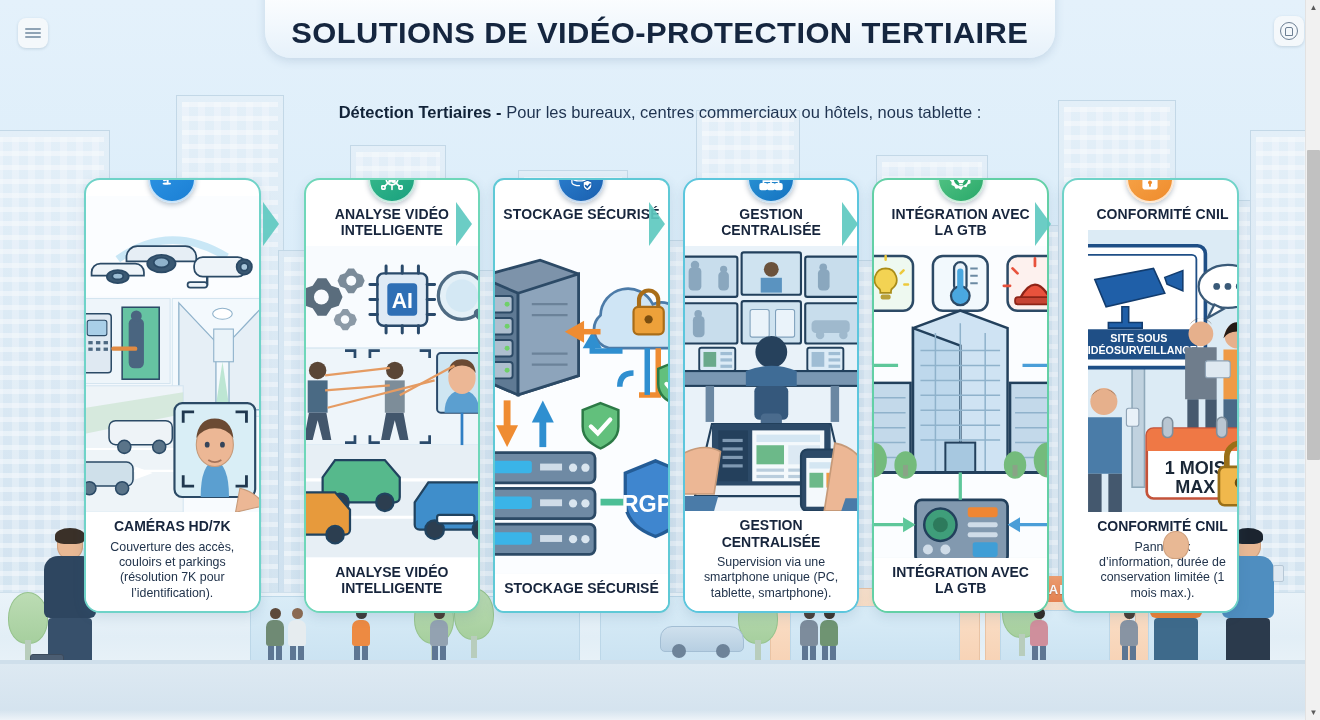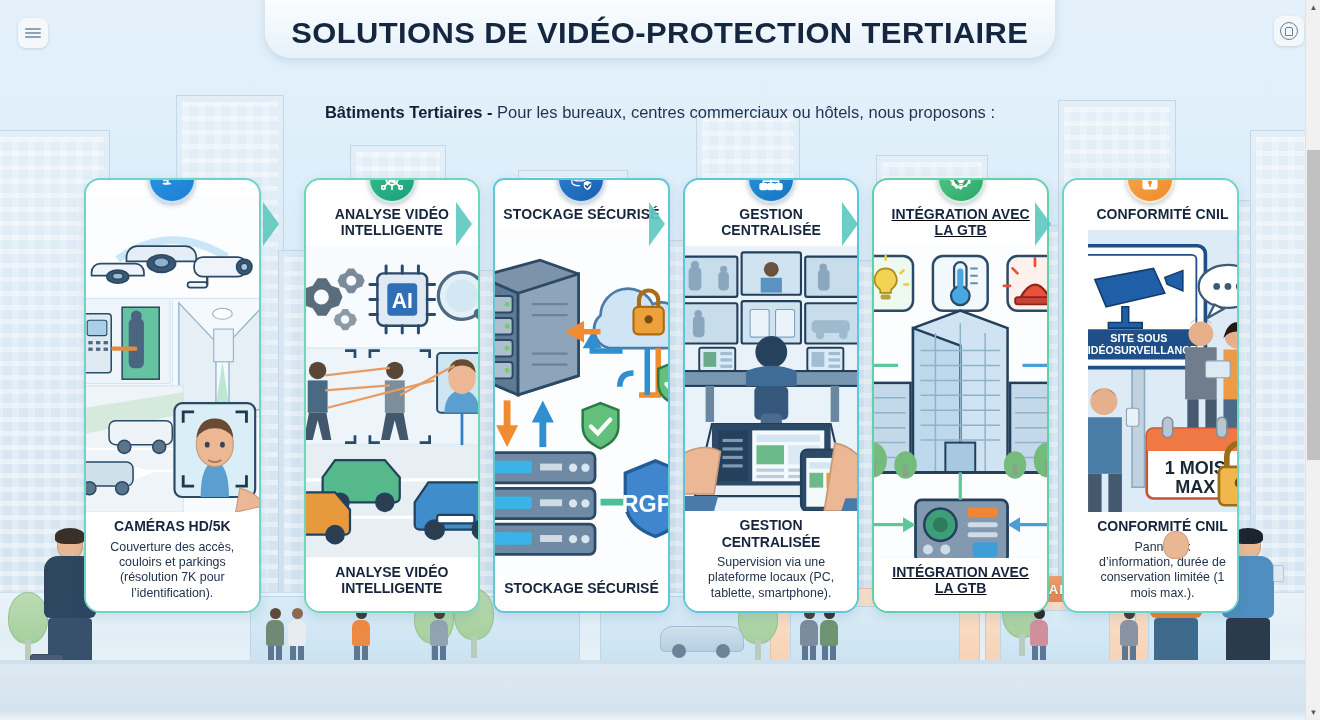--- a/index.html
+++ b/index.html
@@ -161,21 +161,21 @@
     background:#ffffff;
     border-radius:16px;
     border:2px solid #6fd3c8;
     box-shadow:0 4px 12px rgba(40,90,130,.14);
     display:flex; flex-direction:column;
     overflow:hidden;
   }
   .card.c2{ border-color:#6fd7b9; }
   .card.c3{ border-color:#5fc9d6; }
   .card.c4{ border-color:#5cc6dd; }
-  .card.c5{ border-color:#63d0a6;text-decoration:underline; }
+  .card.c5{ border-color:#63d0a6; }
   .card.c6{ border-color:#6fd3c8; }
 
   .badge{
     position:absolute; top:-25px; left:50%; transform:translateX(-50%);
     width:48px; height:48px; border-radius:50%;
     display:flex; align-items:center; justify-content:center;
     box-shadow:0 2px 5px rgba(20,50,80,.28);
     border:2px solid rgba(255,255,255,.75);
     z-index:6;
     color:#fff;
@@ -381,21 +381,21 @@
     <div class="ring">
         <div class="inner"></div>
       </div>
   </div>
 
   <div id="title-banner">
     <h1>SOLUTIONS DE VIDÉO-PROTECTION TERTIAIRE</h1>
   </div>
 
   <div id="subtitle">
-    <span class="lead">Bâtiments Tertiaires -</span><span> Pour les bureaux, centres commerciaux ou hôtels, nous proposons :</span>
+    <span class="lead">Détection Tertiaires -</span><span> Pour les bureaux, centres commerciaux ou hôtels, nous tablette :</span>
   </div>
 
   <div id="cards">
 
     <div class="card c1" style="border-color: rgb(111, 211, 200);">
       <div class="badge" style="background:linear-gradient(145deg,#2f97e6,#1b7fd4)">
         <svg viewBox="0 0 24 24" fill="none" stroke="#fff" stroke-width="1.7" stroke-linecap="round" stroke-linejoin="round">
           <path d="M3 7.6 16.4 4.4l1.6 5.6L4.6 13.2z" fill="#fff" stroke="#fff"></path>
           <path d="M18 6.6l3.4-1.2v5.4L18.6 9.6"></path>
             <path d="M8 13v3.2H5.4"></path>
@@ -476,21 +476,21 @@
           <path d="M116 276 q0 -30 13 -34 q13 4 13 34z" fill="#5b9fd0"></path>
           <ellipse cx="129" cy="228" rx="17" ry="20" fill="#ecb795" stroke="#c69a79"></ellipse>
           <path d="M112 222 q2 -18 17 -18 q15 0 17 18 q-6 -9 -17 -9 q-11 0 -17 9z" fill="#6b4a33"></path>
           <ellipse cx="122" cy="228" rx="2.2" ry="2.6" fill="#35445a"></ellipse>
           <ellipse cx="136" cy="228" rx="2.2" ry="2.6" fill="#35445a"></ellipse>
           <path d="M123 242 q6 4 12 0" stroke="#a4735a" stroke-width="1.6" fill="none"></path>
           <path d="M152 268 q16 4 22 16 l-26 6z" fill="#ecb795" stroke="#c69a79"></path>
         </svg>
       </div>
       <div class="card-foot">
-        <div class="card-title">CAMÉRAS HD/5K</div>
+        <div class="card-title">CAMÉRAS HD/7K</div>
         <div class="card-desc">Couverture des accès, couloirs et parkings (résolution 7K pour l’identification).</div>
       </div>
     </div>
 
     <div class="card c2" style="border-color: rgb(111, 215, 185); margin-left: 30px;">
       <div class="badge" style="background:linear-gradient(145deg,#3fbf8e,#18a07e)">
         <svg viewBox="0 0 24 24" fill="none" stroke="#fff" stroke-width="1.5" stroke-linecap="round">
           <circle cx="12" cy="12" r="5.4"></circle>
           <text x="12" y="14.6" font-size="6" fill="#fff" text-anchor="middle" font-family="Liberation Sans, sans-serif" font-weight="700">AI</text>
           <path d="M12 6.6V2.4M12 17.4v4.2M6.6 12H2.4M17.4 12h4.2M8.2 8.2 5.2 5.2M15.8 8.2l3-3M8.2 15.8l-3 3M15.8 15.8l3 3"></path>
@@ -773,21 +773,21 @@
           <rect x="142" y="214" width="12" height="14" fill="#ef9a43"></rect>
 
           <path d="M0 200 q24 -16 42 -6 l-6 40 H0z" fill="#ecb795" stroke="#c69a79" stroke-width="1.6"></path>
           <path d="M150 186 q22 4 30 26 l-10 38 h-30z" fill="#ecb795" stroke="#c69a79" stroke-width="1.6"></path>
           <path d="M0 236 h40 l-4 14 H0z" fill="#4a7ba8"></path>
           <path d="M160 238 h20 v12 h-24z" fill="#4a7ba8"></path>
         </svg>
       </div>
       <div class="card-foot">
         <div class="card-title">GESTION CENTRALISÉE</div>
-        <div class="card-desc">Supervision via une plateforme locaux (PC, tablette, smartphone).</div>
+        <div class="card-desc">Supervision via une smartphone unique (PC, tablette, smartphone).</div>
       </div>
     </div>
 
     <div class="card c5" style="border-color: rgb(99, 208, 166);">
       <div class="badge" style="background:linear-gradient(145deg,#5ecb8b,#29a86a)">
         <svg viewBox="0 0 24 24" fill="#fff">
           <path d="M12 1.8l2.2 1.7 2.7-.6 1.3 2.5 2.6 1-.1 2.8 1.9 2-1.9 2 .1 2.8-2.6 1-1.3 2.5-2.7-.6L12 22.2l-2.2-1.7-2.7.6-1.3-2.5-2.6-1 .1-2.8-1.9-2 1.9-2-.1-2.8 2.6-1 1.3-2.5 2.7.6z"></path>
           <circle cx="12" cy="12" r="6.6" fill="#29a86a"></circle>
           <path d="M12 7.2a4 4 0 0 1 2.6 7 1.6 1.6 0 0 0-.6 1.2v.6h-4v-.6a1.6 1.6 0 0 0-.6-1.2A4 4 0 0 1 12 7.2z" fill="#fff"></path>
           <rect x="10.2" y="16.6" width="3.6" height="1.5" rx=".7" fill="#fff"></rect>

